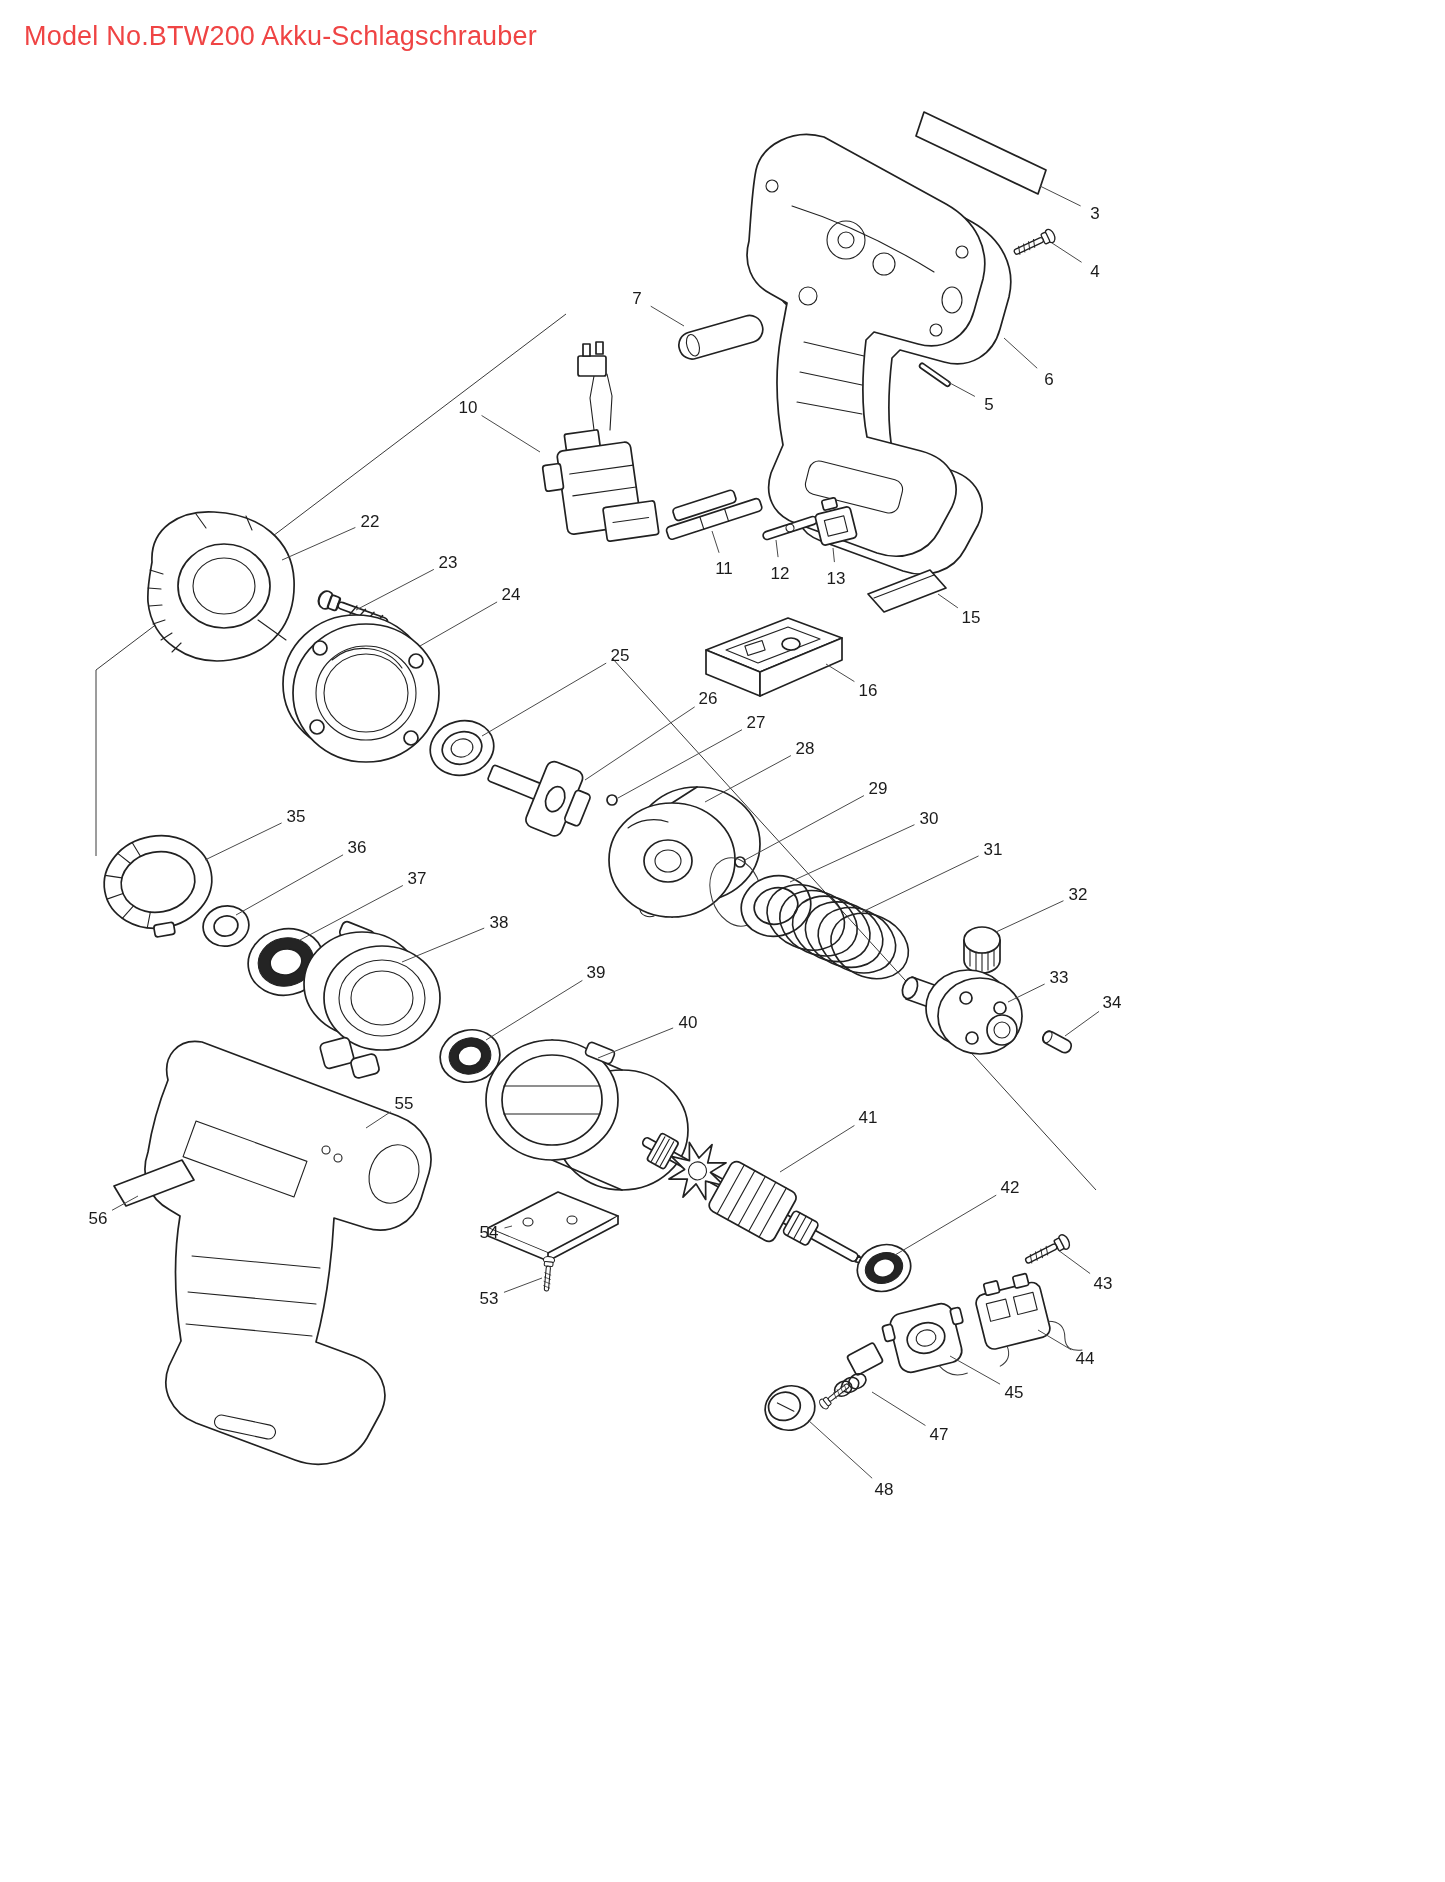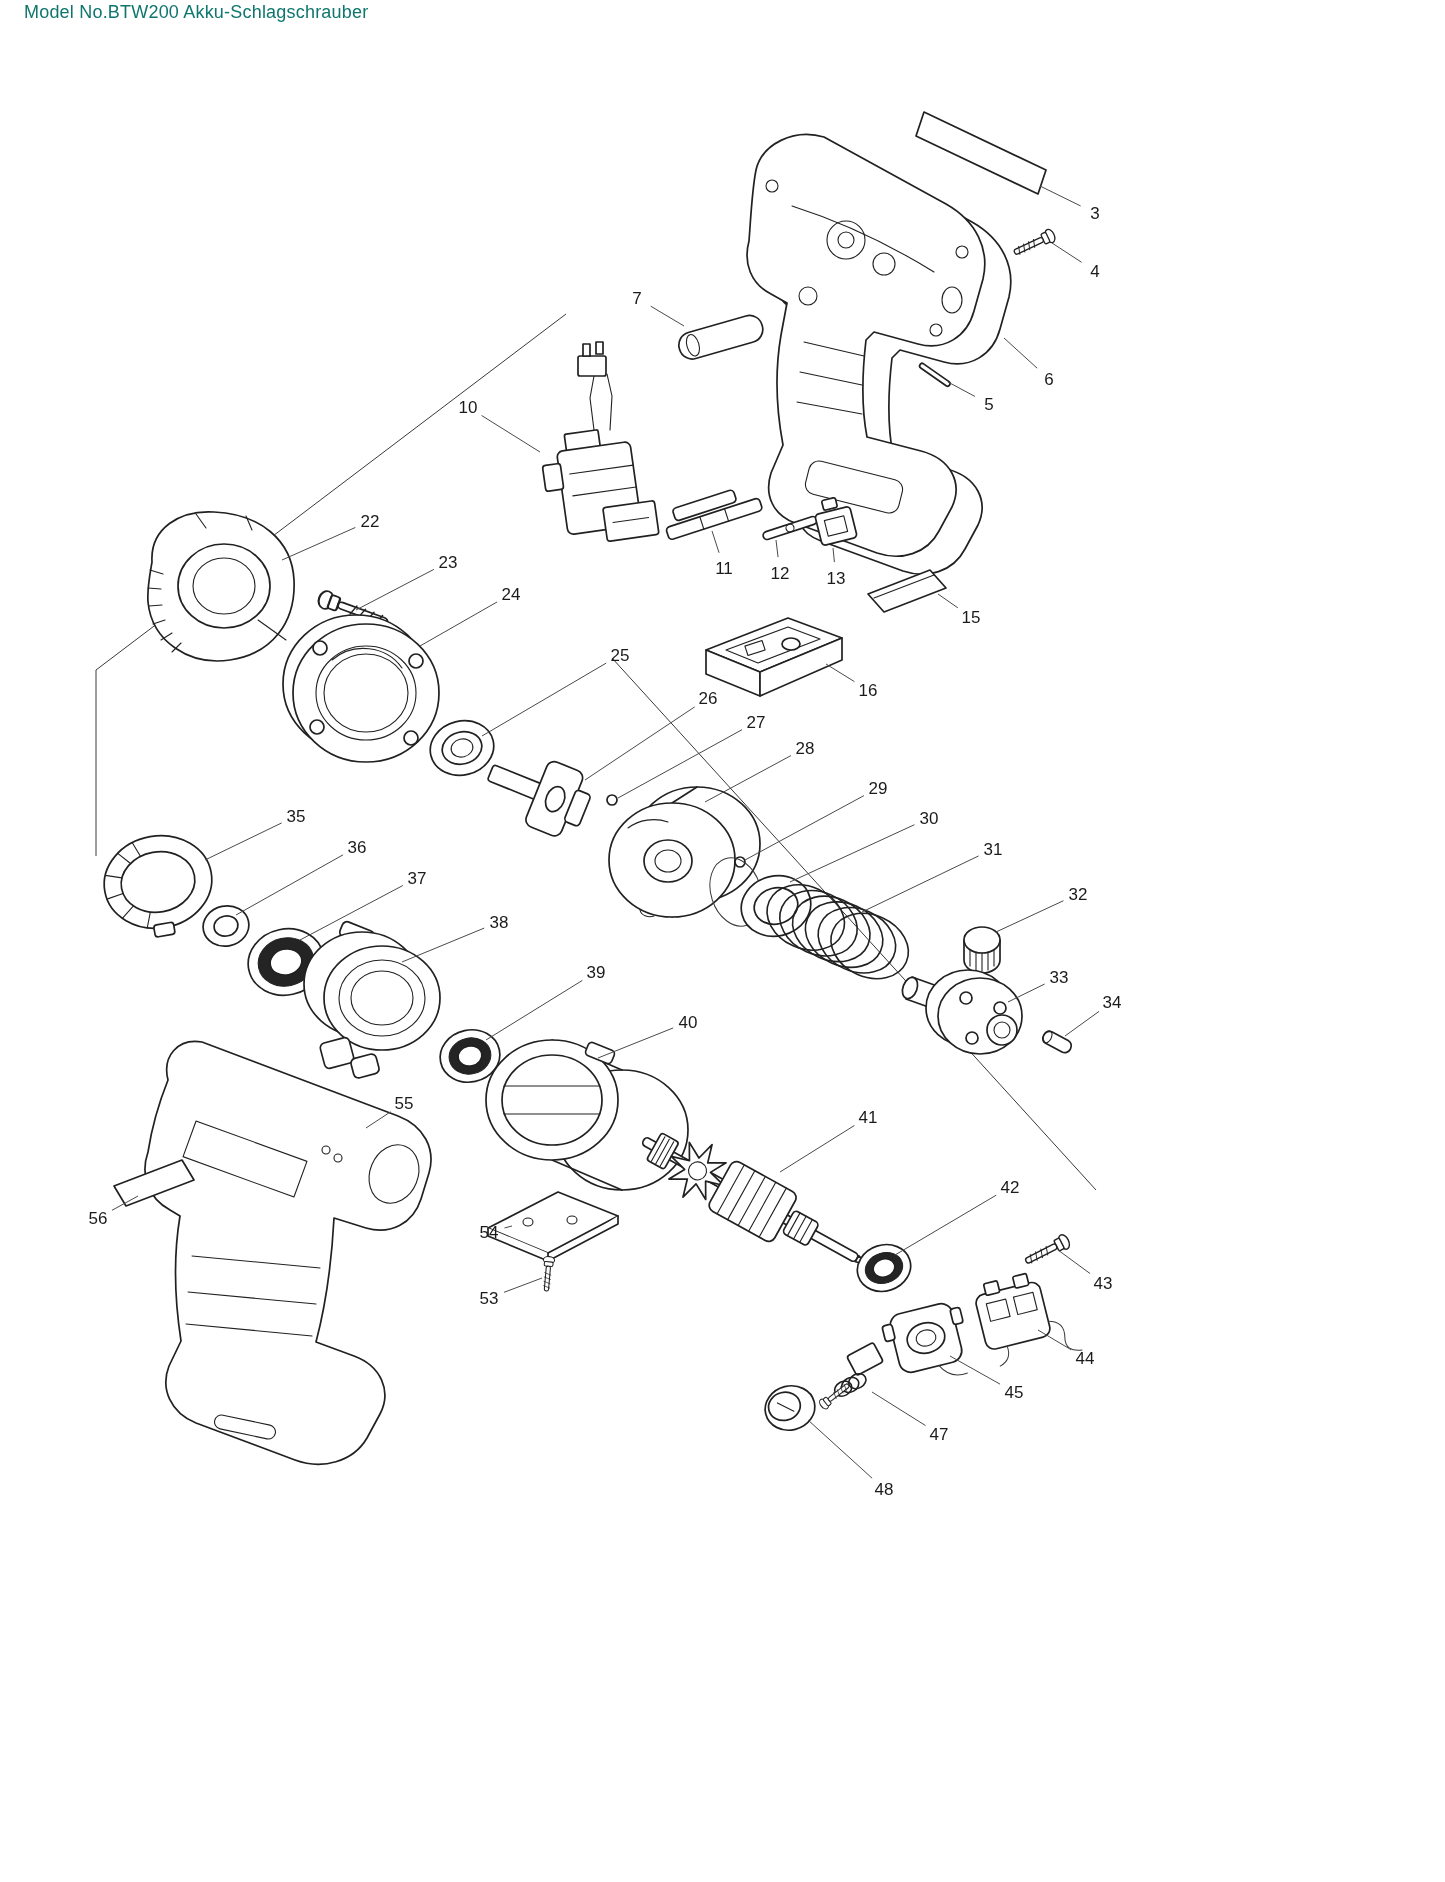--- a/index.html
+++ b/index.html
@@ -1,19 +1,19 @@
 <!DOCTYPE html>
 <html><head>
 <meta charset="utf-8">
 <style>
   html,body{margin:0;padding:0;background:#ffffff;}
   .page{position:relative;width:1445px;height:1882px;background:#fff;overflow:hidden;
         font-family:"Liberation Sans",sans-serif;}
-  .title{position:absolute;left:24px;top:2px;font-size:18px;font-weight:500;
-         color:#0f766e;letter-spacing:0.2px;}
+  .title{position:absolute;left:24px;top:21px;font-size:27px;font-weight:500;
+         color:#ef4444;letter-spacing:0.2px;}
   svg{position:absolute;left:0;top:0;}
   .p    {fill:#ffffff;stroke:#212121;stroke-width:1.7;stroke-linejoin:round;stroke-linecap:round;}
   .d    {fill:none;stroke:#212121;stroke-width:1.1;stroke-linecap:round;stroke-linejoin:round;}
   .dark {fill:#242424;stroke:#212121;stroke-width:1;}
   .thin {fill:none;stroke:#3a3a3a;stroke-width:1;}
   .coil {fill:none;stroke:#212121;stroke-width:1.6;}
   .leader{stroke:#4a4a4a;stroke-width:1;}
   .callout{font:17px "Liberation Sans",sans-serif;fill:#1b1b1b;text-anchor:middle;}
 </style>
 </head>

